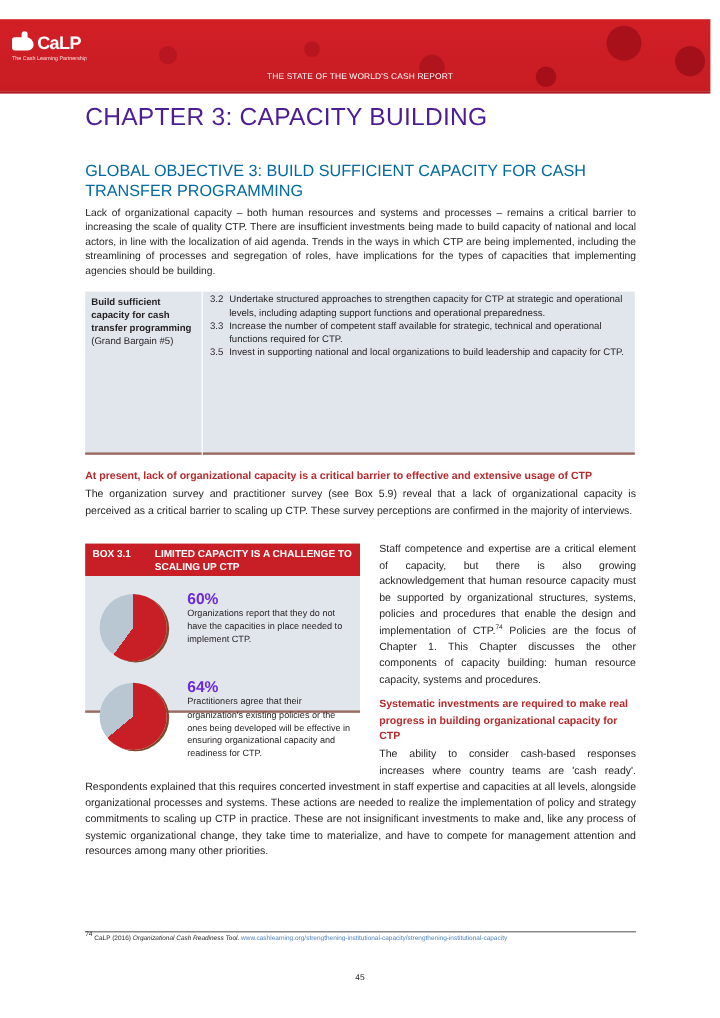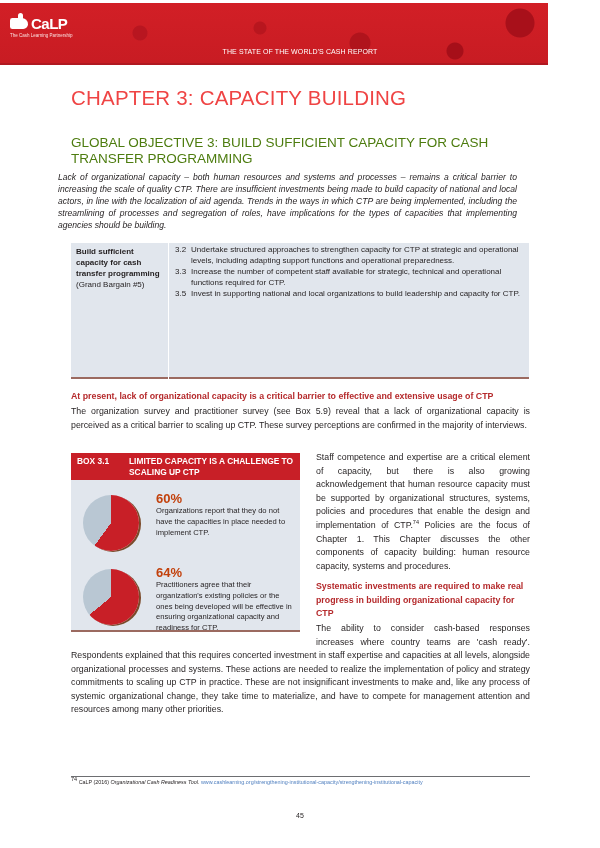--- a/index.html
+++ b/index.html
@@ -1,65 +1,65 @@
 <!DOCTYPE html>
 <html><head>
 <meta charset="utf-8">
 <style>
   * { box-sizing: border-box; margin: 0; padding: 0; }
   html, body { width: 600px; height: 848px; background: #ffffff; overflow: hidden; }
   body { font-family: "Liberation Sans", "DejaVu Sans", sans-serif; color: #231f20; position: relative; }
 
   .header-band {
-    position: absolute; left: 0; top: 3px; width: 548px; height: 62px;
+    position: absolute; left: 0; top: 16px; width: 592px; height: 62px;
     background: radial-gradient(circle at 520px 20px, #a8101a 0 14px, transparent 15px),
                 radial-gradient(circle at 360px 40px, #b0141c 0 10px, transparent 11px),
                 radial-gradient(circle at 455px 48px, #a60f19 0 8px, transparent 9px),
                 radial-gradient(circle at 575px 35px, #a3101a 0 12px, transparent 13px),
                 radial-gradient(circle at 260px 25px, #b8161e 0 6px, transparent 7px),
                 radial-gradient(circle at 140px 30px, #b81620 0 7px, transparent 8px),
                 linear-gradient(#d21f26, #c81c23);
     border-bottom: 2px solid #b01820;
   }
   .logo { position: absolute; left: 10px; top: 12px; display: flex; flex-direction: column; }
   .logo-row { display: flex; align-items: center; gap: 3px; }
   .logo-hand { width: 18px; height: 11px; background: #fff; border-radius: 3px 8px 6px 3px; position: relative; }
   .logo-hand::before { content: ""; position: absolute; left: 8px; top: -5px; width: 5px; height: 7px; background: #fff; border-radius: 3px 3px 0 0; }
   .logo-text { color: #fff; font-weight: bold; font-size: 15px; letter-spacing: -0.5px; }
   .logo-tag { color: #fbe0e0; font-size: 4.5px; margin-top: 1px; }
   .report-title { position: absolute; left: 0; width: 600px; top: 45px; text-align: center; color: #fff; font-size: 7px; letter-spacing: 0.1px; }
 
-  .chapter-title { position: absolute; left: 71px; top: 86px; font-size: 20.5px; color: #ef4444; letter-spacing: 0.2px; }
+  .chapter-title { position: absolute; left: 71px; top: 86px; font-size: 20.5px; color: #4c1d95; letter-spacing: 0.2px; }
 
-  .objective-title { position: absolute; left: 71px; top: 135px; width: 430px; font-size: 13.5px; line-height: 16px; color: #4d7c0f; }
+  .objective-title { position: absolute; left: 71px; top: 135px; width: 430px; font-size: 13.5px; line-height: 16px; color: #0369a1; }
 
-  .intro { position: absolute; left: 58px; top: 171px; width: 459px; font-size: 8.6px; line-height: 12px; font-style: italic; text-align: justify; color: #231f20; }
+  .intro { position: absolute; left: 71px; top: 171px; width: 459px; font-size: 8.6px; line-height: 12px; text-align: justify; color: #231f20; }
 
   .obj-table { position: absolute; left: 71px; top: 243px; width: 458px; height: 136px; background: #e1e6ed; border-bottom: 2px solid #9b6a60; }
   .obj-head { display: flex; height: 15px; background: #c81f27; color: #fff; font-weight: bold; font-size: 8.5px; }
   .obj-head div { padding: 2px 5px; }
   .obj-head .c1 { width: 98px; border-right: 1px solid #fff; }
   .obj-body { display: flex; height: 149px; }
   .obj-body .c1 { width: 98px; border-right: 1px solid #fff; padding: 3px 5px; font-size: 8px; line-height: 11px; }
   .obj-body .c1 b { display: block; }
   .obj-body .c2 { flex: 1; padding: 2px 6px; font-size: 8px; line-height: 10.6px; }
   .action { display: flex; margin-bottom: 1px; }
   .action .num { width: 16px; flex-shrink: 0; }
 
   .sub-red { position: absolute; left: 71px; top: 391px; font-size: 8.8px; font-weight: bold; color: #b52a2c; }
   .para1 { position: absolute; left: 71px; top: 405px; width: 459px; font-size: 8.8px; line-height: 13.6px; text-align: justify; }
 
-  .box { position: absolute; left: 71px; top: 453px; width: 229px; height: 179px; background: #e1e6ed; border-bottom: 2px solid #9b6a60; }
+  .box { position: absolute; left: 71px; top: 453px; width: 229px; height: 141px; background: #e1e6ed; border-bottom: 2px solid #9b6a60; }
   .box-head { background: #c81f27; color: #fff; font-weight: bold; font-size: 8.4px; line-height: 11px; padding: 3px 6px; height: 27px; }
   .box-head .lbl { display: inline-block; width: 52px; }
   .box-head .l2 { padding-left: 52px; }
   .stat { position: absolute; left: 0; width: 229px; }
   .pie { position: absolute; left: 12px; width: 56px; height: 56px; border-radius: 50%; }
   .stat-text { position: absolute; left: 85px; width: 140px; }
-  .stat-pct { font-size: 13px; font-weight: bold; color: #c2410c; line-height: 15px; }
+  .stat-pct { font-size: 13px; font-weight: bold; color: #6d28d9; line-height: 15px; }
   .stat-desc { font-size: 7.6px; line-height: 10.8px; }
 
   .para-right { position: absolute; left: 316px; top: 451px; width: 214px; font-size: 8.8px; line-height: 13.6px; text-align: justify; }
   .sup { font-size: 5.5px; vertical-align: super; line-height: 0; }
   .sub-red2 { position: absolute; left: 316px; top: 580px; width: 214px; font-size: 8.8px; line-height: 13.6px; font-weight: bold; color: #b52a2c; }
   .para-right2 { position: absolute; left: 316px; top: 622px; width: 214px; font-size: 8.8px; line-height: 13.6px; text-align: justify; text-align-last: justify; }
   .para-full { position: absolute; left: 71px; top: 649px; width: 459px; font-size: 8.8px; line-height: 13.6px; text-align: justify; }
 
   .fn-rule { position: absolute; left: 71px; top: 776px; width: 459px; height: 1px; background: #6d6e71; }
   .footnote { position: absolute; left: 71px; top: 779px; width: 470px; font-size: 5.4px; white-space: nowrap; }

